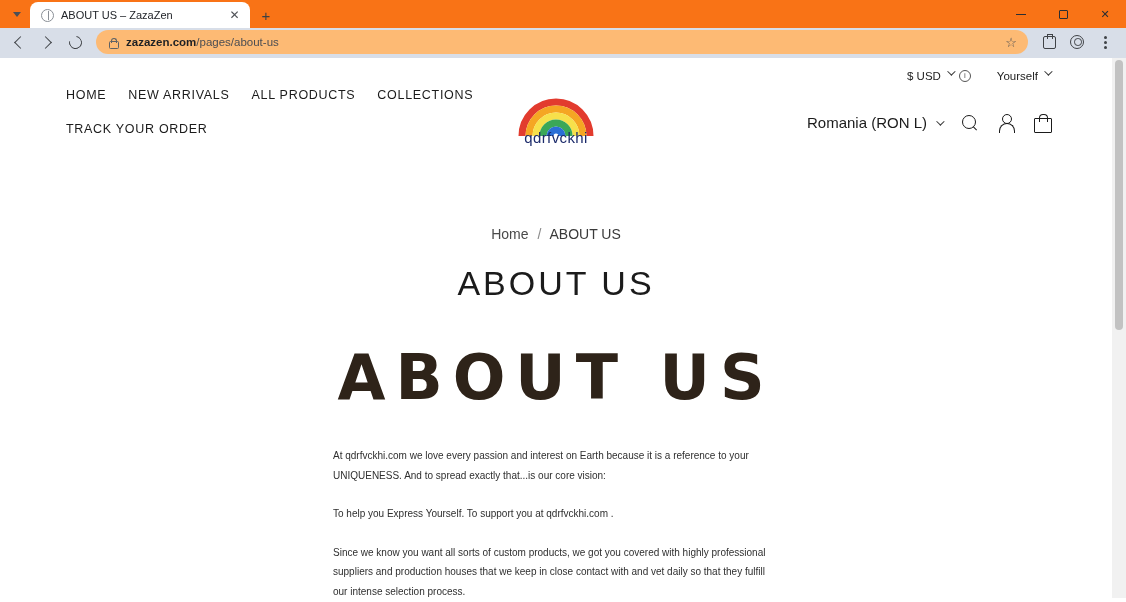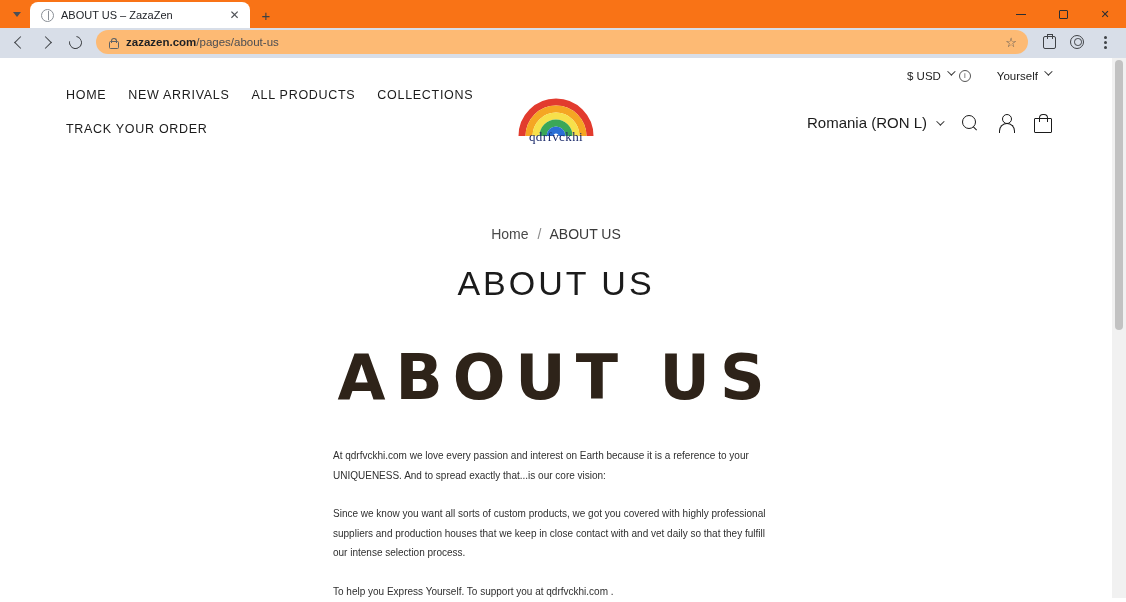--- a/index.html
+++ b/index.html
@@ -148,22 +148,22 @@
     text-transform: uppercase; white-space: nowrap;
   }
   .navlink.full { flex-basis: 100%; margin-top: 4px; }
 
   .logo-wrap {
     position: absolute; left: 50%; transform: translateX(-50%); top: 8px;
     width: 150px; text-align: center;
   }
   .logo-arc { width: 76px; height: 48px; margin: 0 auto; display: block; }
   .logo-text {
-    font-size: 13px; color: #1c2b6b; letter-spacing: 0.4px; margin-top: -9px;
-    font-family: Liberation Serif, serif;
+    font-size: 15px; color: #1c2b6b; letter-spacing: 0.4px; margin-top: -9px;
+    font-family: Liberation Sans, sans-serif;
   }
 
   .header-right {
     margin-left: auto; display: flex; align-items: center; gap: 20px; padding-top: 26px;
   }
   .country { font-size: 15px; color: #1b1b1b; display: flex; align-items: center; gap: 9px; }
   .ic-search { width: 16px; height: 16px; position: relative; }
   .ic-search::before {
     content: ""; position: absolute; left: 0; top: 0; width: 12px; height: 12px;
     border: 1.4px solid #1b1b1b; border-radius: 50%;
@@ -338,22 +338,22 @@
       <span class="sep">/</span>
       <span class="cur">ABOUT US</span>
     </div>
 
     <h1 class="page-title">ABOUT US</h1>
 
     <div class="hero-title">ABOUT US</div>
 
     <div class="body-copy">
       <p>At qdrfvckhi.com  we love every passion and interest on Earth because it is a reference to your UNIQUENESS. And to spread exactly that...is our core vision:</p>
+      <p>To help you Express Yourself. To support you at qdrfvckhi.com .</p>
       <p>Since we know you want all sorts of custom products, we got you covered with highly professional suppliers and production houses that we keep in close contact with and vet daily so that they fulfill our intense selection process.</p>
-      <p>To help you Express Yourself. To support you at qdrfvckhi.com .</p>
 
     </div>
   </div>
 
   <div class="scrollbar">
     <div class="thumb"></div>
   </div>
 </div>
 
 </body></html>

